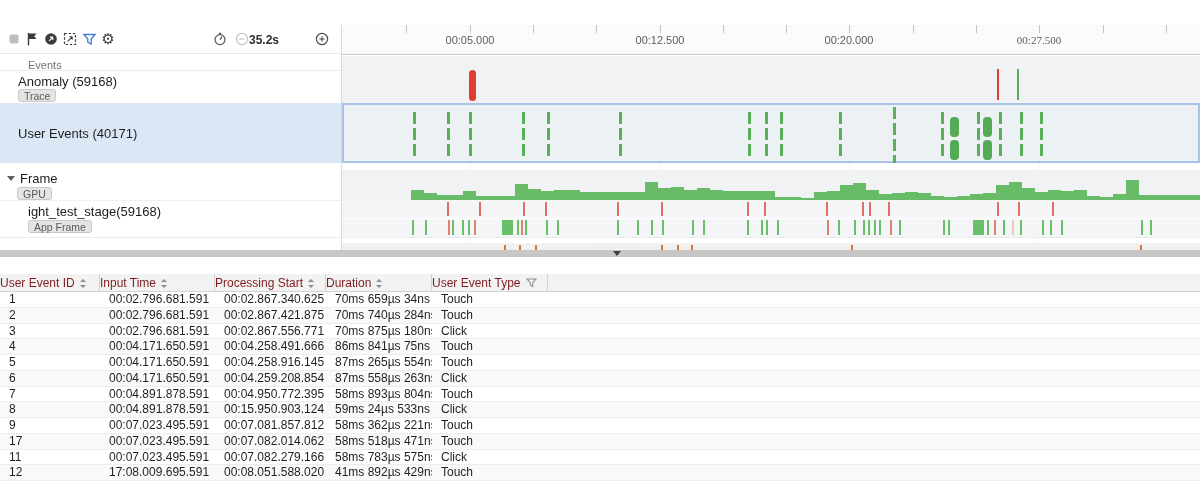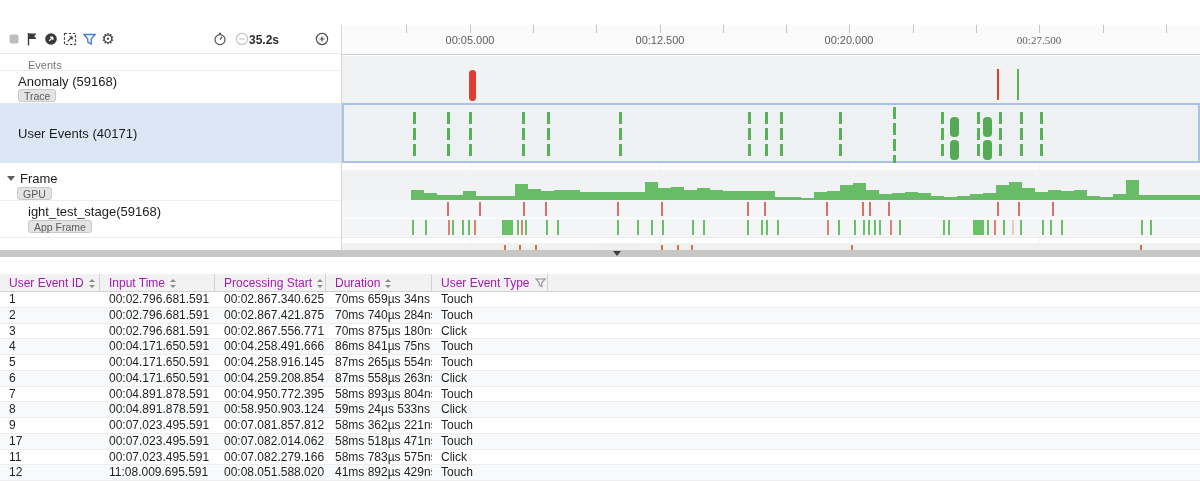--- a/index.html
+++ b/index.html
@@ -68,22 +68,22 @@
   .splitter { position:absolute; left:0; top:250px; width:1200px; height:7px; background:#c7c7c7; }
   .split-tab { position:absolute; left:594px; top:243px; width:46px; height:8px; background:#f0f0f0; border-radius:0 0 7px 7px; }
   .split-caret { position:absolute; left:613px; top:251px; width:0; height:0;
     border-left:4px solid transparent; border-right:4px solid transparent; border-top:5px solid #3f3f3f; cursor:pointer; }
 
   
   .details-title { position:absolute; left:0; top:257px; width:1200px; height:17px; background:#d6d6d6;
     font-size:13px; color:#1d1d1d; line-height:17px; padding-left:8px; }
   .details-header { position:absolute; left:0; top:274px; width:1200px; height:18px; background:#f2f2f3;
     border-bottom:1px solid #d2d2d2; }
-  .hcell { position:absolute; top:0; height:18px; line-height:18px; font-size:12px; color:#a21caf;
-    border-right:1px solid #d2d2d2; padding-left:9px; display:flex; align-items:center; gap:5px; cursor:pointer;text-align:center; }
+  .hcell { position:absolute; top:0; height:18px; line-height:18px; font-size:12px; color:#7f1d1d;
+    border-right:1px solid #d2d2d2; display:flex; align-items:center; gap:5px; cursor:pointer;text-align:center; }
   .sort-arrows { display:inline-block; width:7px; height:9px; position:relative; }
   .sort-arrows::before { content:""; position:absolute; top:0; left:0;
     border-left:3.5px solid transparent; border-right:3.5px solid transparent; border-bottom:3.5px solid #8d8d8d; }
   .sort-arrows::after { content:""; position:absolute; bottom:0; left:0;
     border-left:3.5px solid transparent; border-right:3.5px solid transparent; border-top:3.5px solid #8d8d8d; }
   .details-body { position:absolute; left:0; top:292px; width:1200px; height:189px; overflow:hidden; }
   .trow { position:relative; width:1200px; height:15.75px; border-bottom:1px solid #ededee; cursor:default; }
   .trow.even { background:#f8f9fa; }
   .tcell { position:absolute; top:0; height:15.75px; line-height:14.8px; font-size:12px; color:#1f1f1f;
     padding-left:9px; white-space:nowrap; overflow:hidden; }
@@ -436,21 +436,21 @@
       <div class="trow">
         <div class="tcell" style="left: 0px; width: 100px;">7</div>
         <div class="tcell" style="left: 100px; width: 115px;">00:04.891.878.591</div>
         <div class="tcell" style="left: 215px; width: 111px;">00:04.950.772.395</div>
         <div class="tcell" style="left: 326px; width: 106px;">58ms 893µs 804ns</div>
         <div class="tcell" style="left: 432px; width: 116px;">Touch</div>
       </div>
       <div class="trow even">
         <div class="tcell" style="left: 0px; width: 100px;">8</div>
         <div class="tcell" style="left: 100px; width: 115px;">00:04.891.878.591</div>
-        <div class="tcell" style="left: 215px; width: 111px;">00:58.950.903.124</div>
+        <div class="tcell" style="left: 215px; width: 111px;">00:15.950.903.124</div>
         <div class="tcell" style="left: 326px; width: 106px;">59ms 24µs 533ns</div>
         <div class="tcell" style="left: 432px; width: 116px;">Click</div>
       </div>
       <div class="trow">
         <div class="tcell" style="left: 0px; width: 100px;">9</div>
         <div class="tcell" style="left: 100px; width: 115px;">00:07.023.495.591</div>
         <div class="tcell" style="left: 215px; width: 111px;">00:07.081.857.812</div>
         <div class="tcell" style="left: 326px; width: 106px;">58ms 362µs 221ns</div>
         <div class="tcell" style="left: 432px; width: 116px;">Touch</div>
       </div>
@@ -463,20 +463,20 @@
       </div>
       <div class="trow">
         <div class="tcell" style="left: 0px; width: 100px;">11</div>
         <div class="tcell" style="left: 100px; width: 115px;">00:07.023.495.591</div>
         <div class="tcell" style="left: 215px; width: 111px;">00:07.082.279.166</div>
         <div class="tcell" style="left: 326px; width: 106px;">58ms 783µs 575ns</div>
         <div class="tcell" style="left: 432px; width: 116px;">Click</div>
       </div>
       <div class="trow even">
         <div class="tcell" style="left: 0px; width: 100px;">12</div>
-        <div class="tcell" style="left: 100px; width: 115px;">11:08.009.695.591</div>
+        <div class="tcell" style="left: 100px; width: 115px;">17:08.009.695.591</div>
         <div class="tcell" style="left: 215px; width: 111px;">00:08.051.588.020</div>
         <div class="tcell" style="left: 326px; width: 106px;">41ms 892µs 429ns</div>
         <div class="tcell" style="left: 432px; width: 116px;">Touch</div>
       </div>
     </div>
 
 </div>
 
 </body></html>

